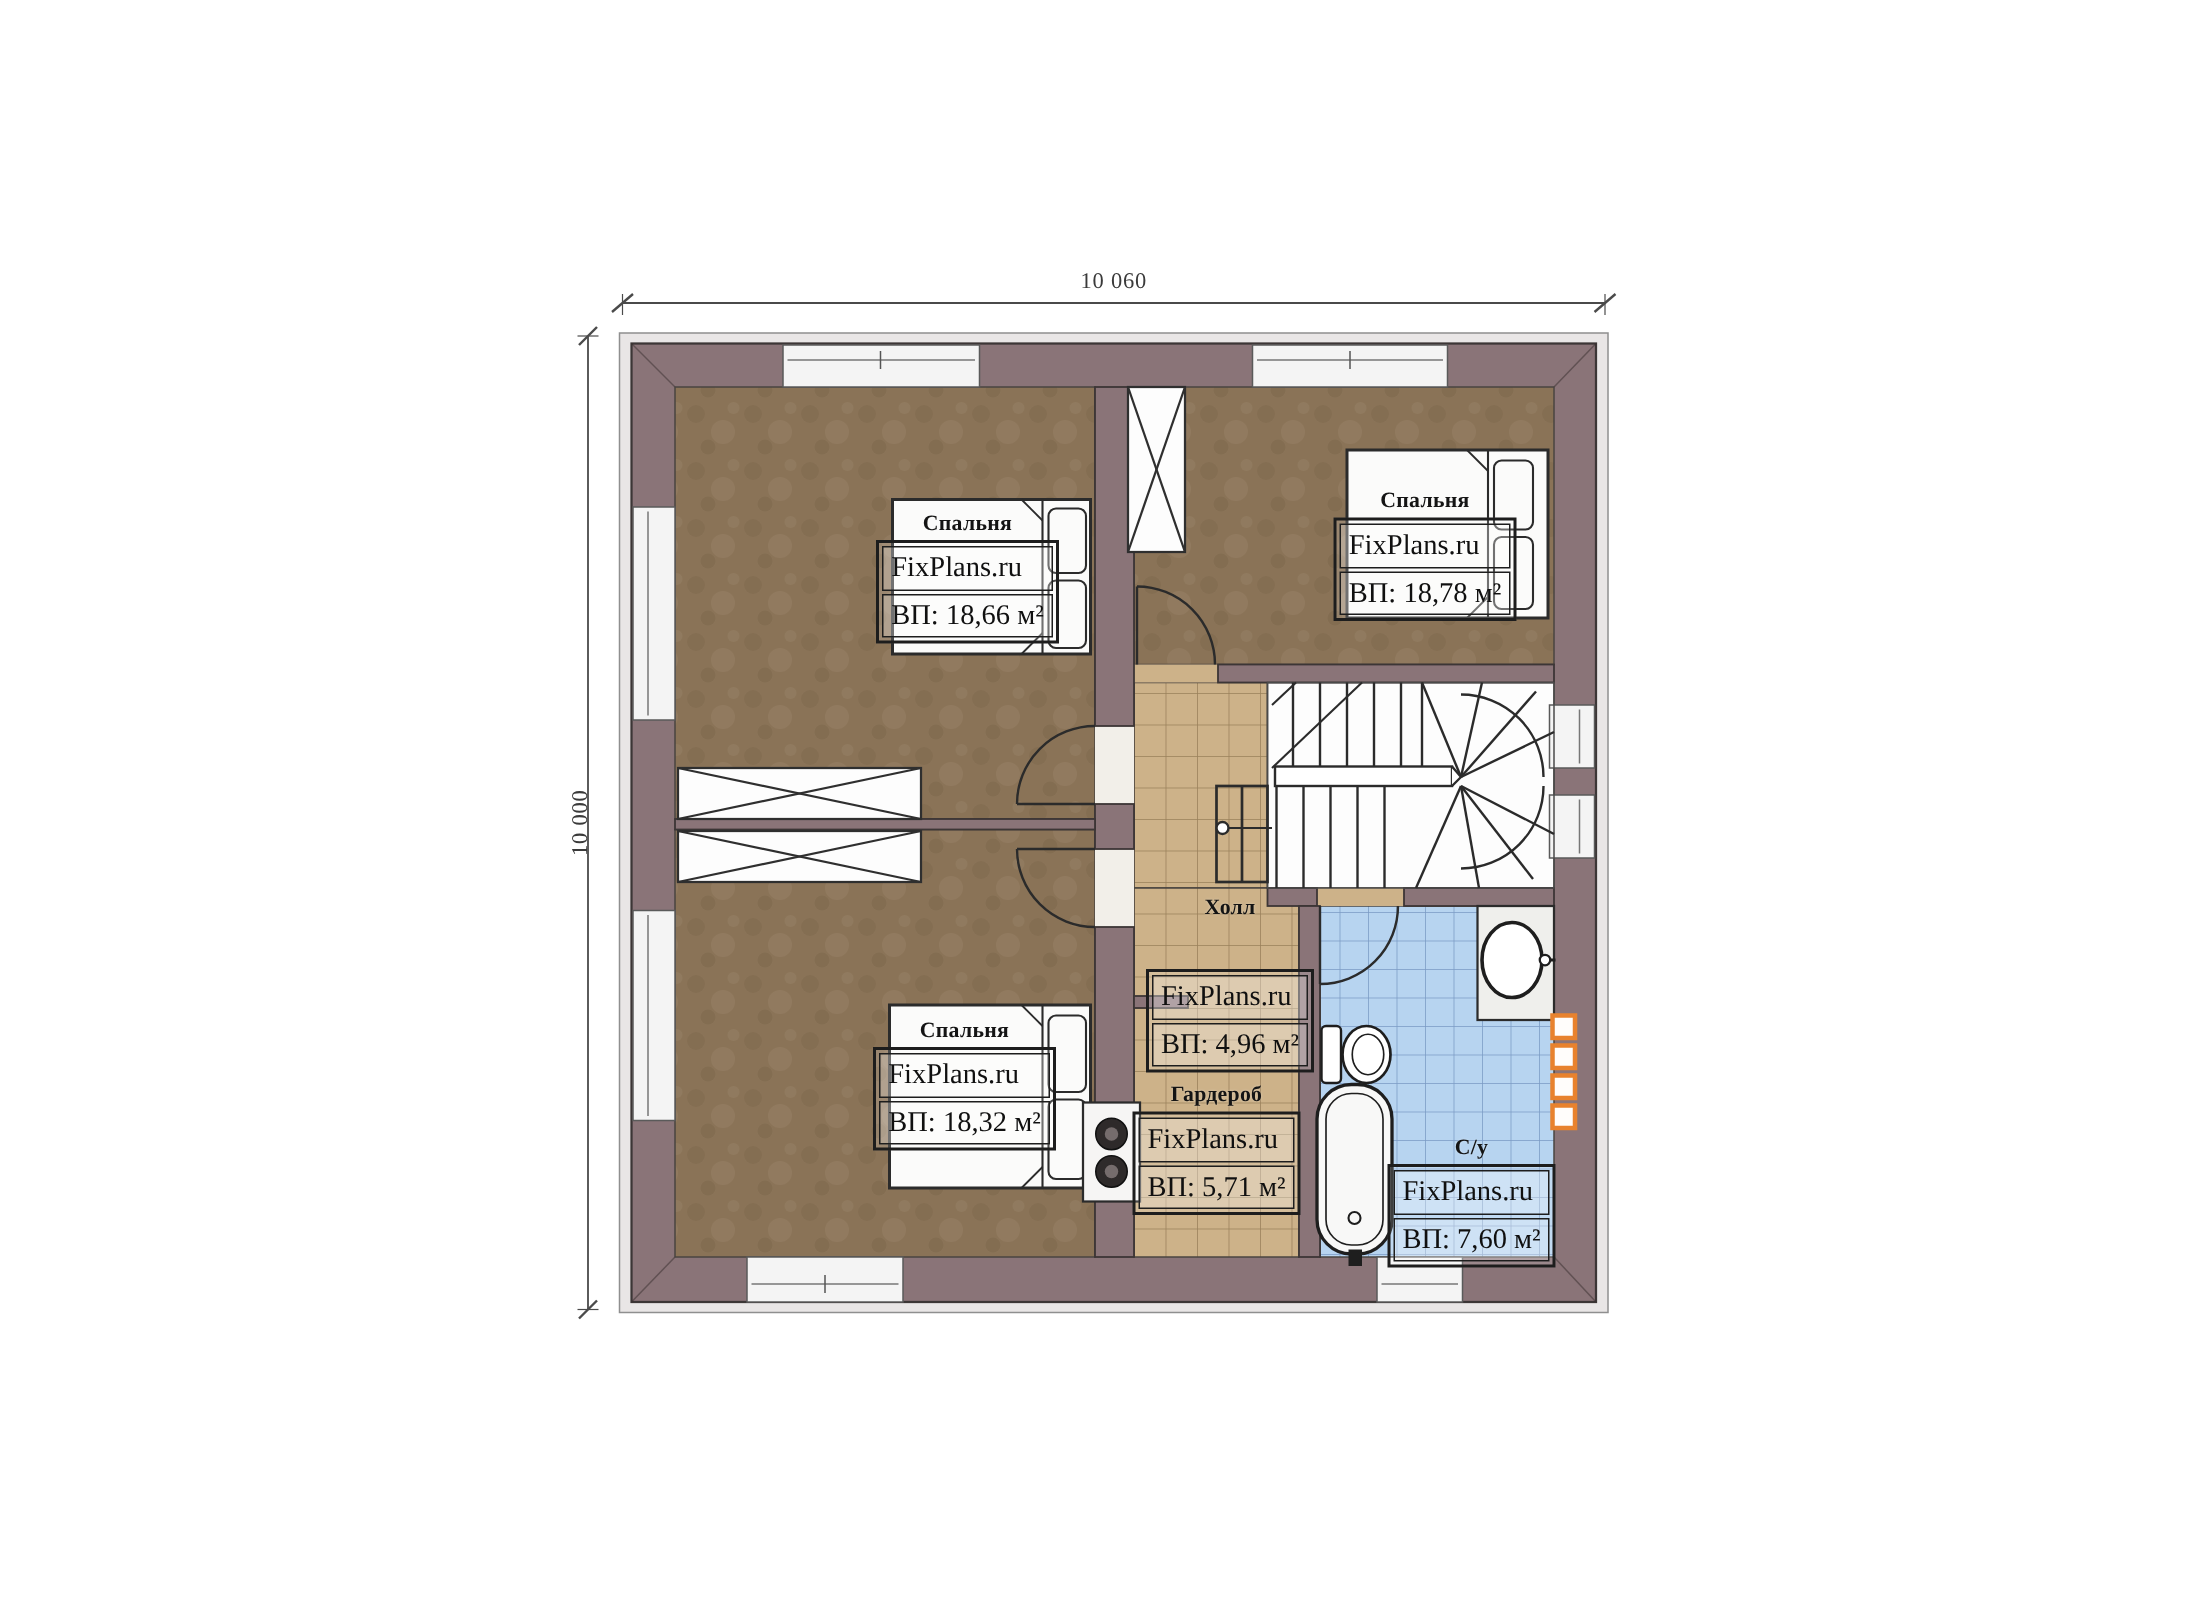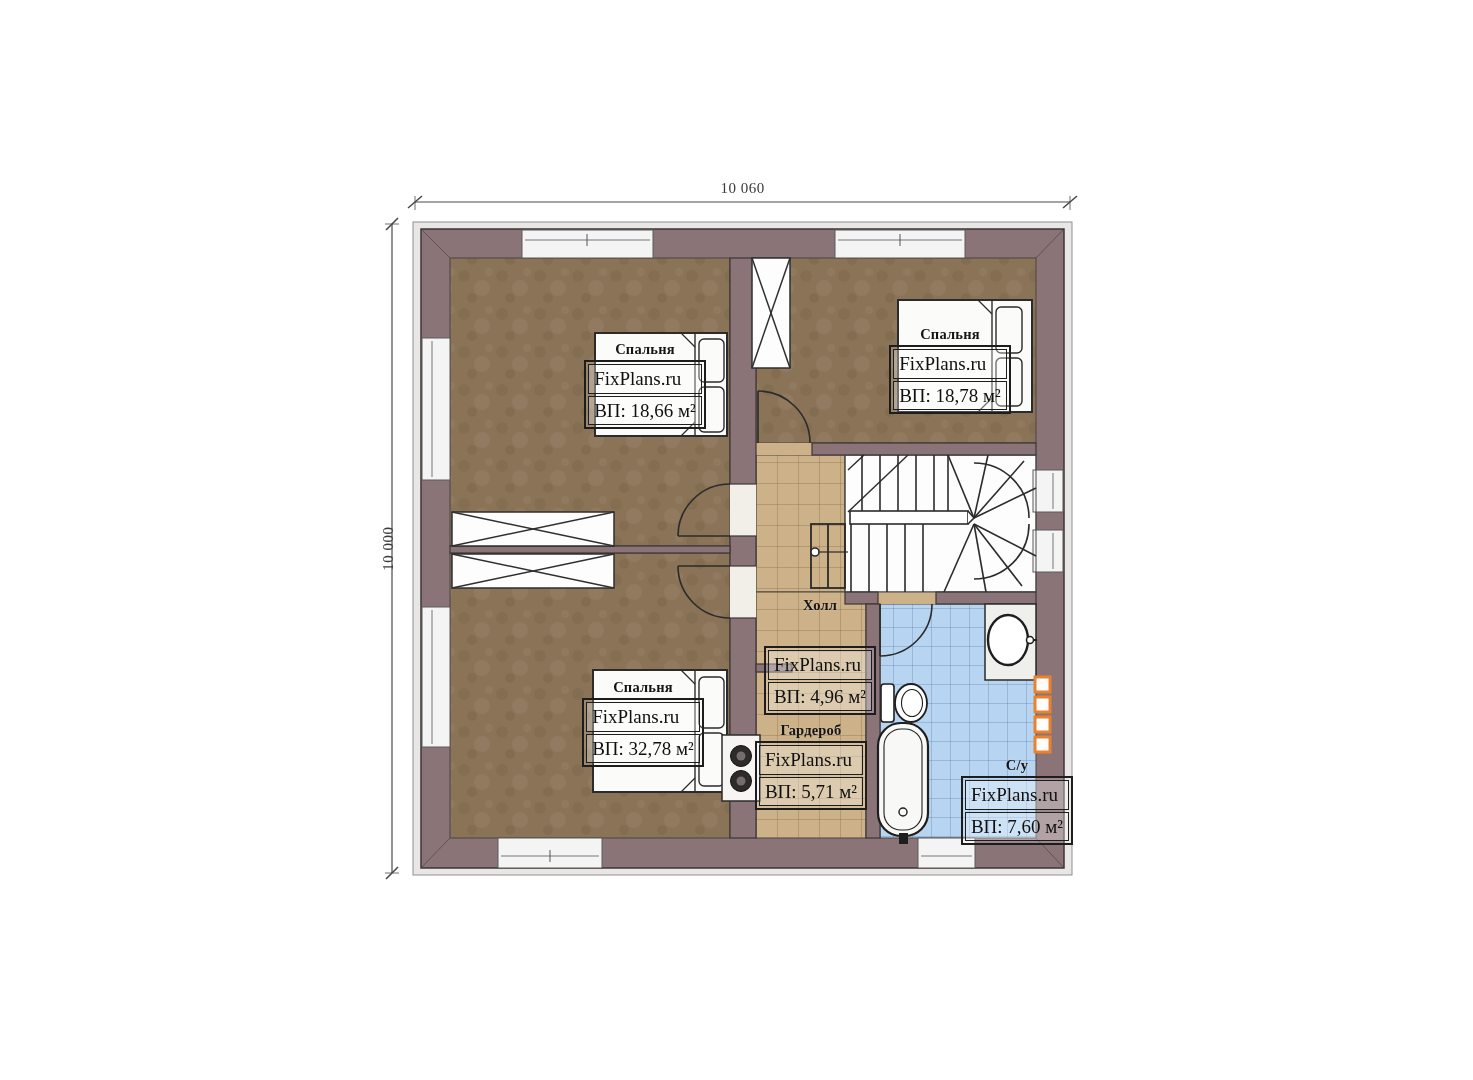--- a/index.html
+++ b/index.html
@@ -292,41 +292,41 @@
     <div class="rl-wrap">
       <div class="rl-box">FixPlans.ru</div>
       <div class="rl-box">ВП: 18,78 м²</div>
     </div>
   </div>
 
   <div class="room-label" style="left:581px;top:679px;width:124px;">
     <div class="rl-title">Спальня</div>
     <div class="rl-wrap">
       <div class="rl-box">FixPlans.ru</div>
-      <div class="rl-box">ВП: 32,78 м²</div>
+      <div class="rl-box">ВП: 18,32 м²</div>
     </div>
   </div>
 
   <div class="room-label" style="left:761px;top:597px;width:118px;gap:32px;">
     <div class="rl-title">Холл</div>
     <div class="rl-wrap">
       <div class="rl-box">FixPlans.ru</div>
       <div class="rl-box">ВП: 4,96 м²</div>
     </div>
   </div>
 
   <div class="room-label" style="left:752px;top:722px;width:118px;">
     <div class="rl-title">Гардероб</div>
     <div class="rl-wrap">
       <div class="rl-box">FixPlans.ru</div>
       <div class="rl-box">ВП: 5,71 м²</div>
     </div>
   </div>
 
-  <div class="room-label" style="left:960px;top:757px;width:114px;">
+  <div class="room-label" style="left:924px;top:757px;width:114px;">
     <div class="rl-title">С/у</div>
     <div class="rl-wrap">
       <div class="rl-box">FixPlans.ru</div>
       <div class="rl-box">ВП: 7,60 м²</div>
     </div>
   </div>
 
 </div>
 
 </body></html>

